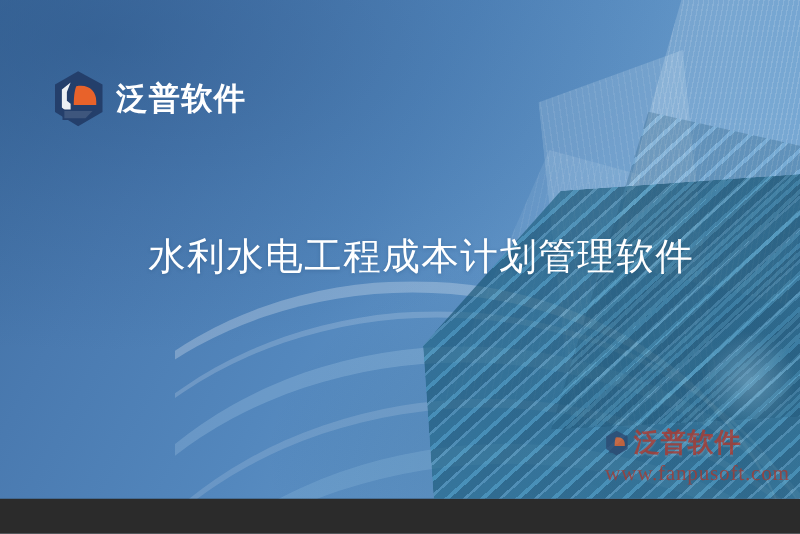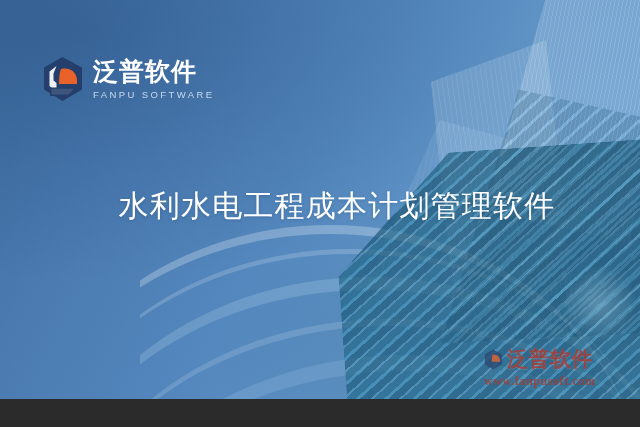--- a/index.html
+++ b/index.html
@@ -217,22 +217,22 @@
     font-size: 21px;
     font-weight: 700;
     color: #b23a2e;
     letter-spacing: 0.5px;
     text-shadow: 0 1px 1px rgba(255,255,255,0.18);
     white-space: nowrap;
   }
   .wm-url {
     margin-top: 1px;
     font-family: "Liberation Serif", serif;
-    font-size: 12px;
-    font-weight: 700;
+    font-size: 17px;
+    font-weight: 400;
     color: #a8392f;
     letter-spacing: 0.6px;
     white-space: nowrap;
   }
 </style>
 </head>
 <body>
 
 <div id="stage">
 
@@ -259,21 +259,20 @@
   <div class="brand">
     <svg class="brand-mark" viewBox="0 0 42 46">
       <path d="M20.5 1 L40 11.5 L40 33.5 L20.5 45 L2 33.5 L2 11.5 Z" fill="#243f6b"></path>
       <path d="M14.5 10 L7.5 15.5 L7.5 30 L14.5 36 L14.5 27 L11.5 24.5 L11.5 17.5 Z" fill="#ffffff" opacity="0.92"></path>
       <path d="M19 13 C29 11 35 17 35 25 L35 28 L17 28 C17 20 18 15.5 19 13 Z" fill="#e8622a"></path>
       <path d="M8 31.5 L35 31.5 L27 40 L8 40 Z" fill="#243f6b"></path>
       <path d="M9.5 32.8 L32 32.8 L26.4 38.6 L9.5 38.6 Z" fill="#ffffff" opacity="0.12"></path>
     </svg>
     <div class="brand-words">
       <span class="brand-cn">泛普软件</span>
-      <span class="brand-en">FANPU SOFTWARE</span>
     </div>
   </div>
 
   <div class="headline">
     <span class="headline-line">水利水电工程成本计划管理软件</span>
   </div>
 
   <div class="watermark">
     <div class="wm-row">
       <svg class="wm-mark" viewBox="0 0 42 46">

